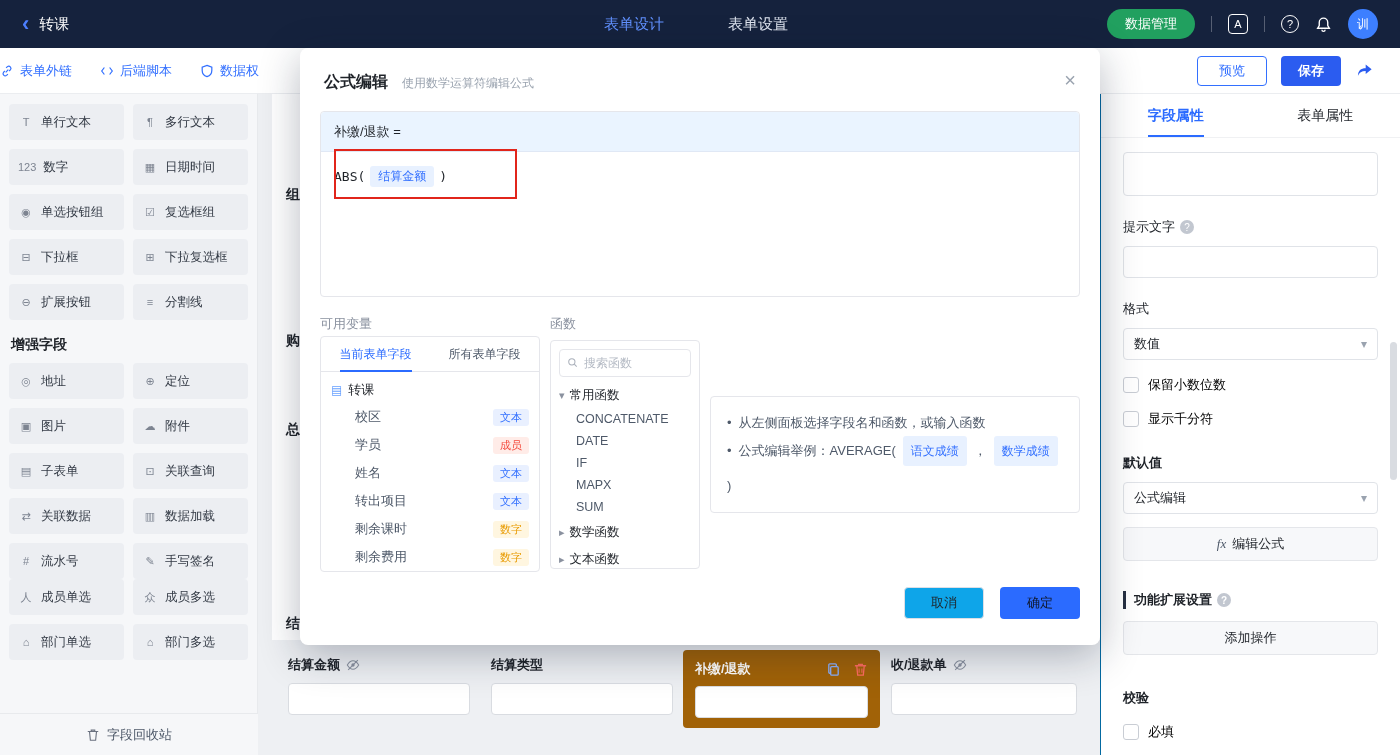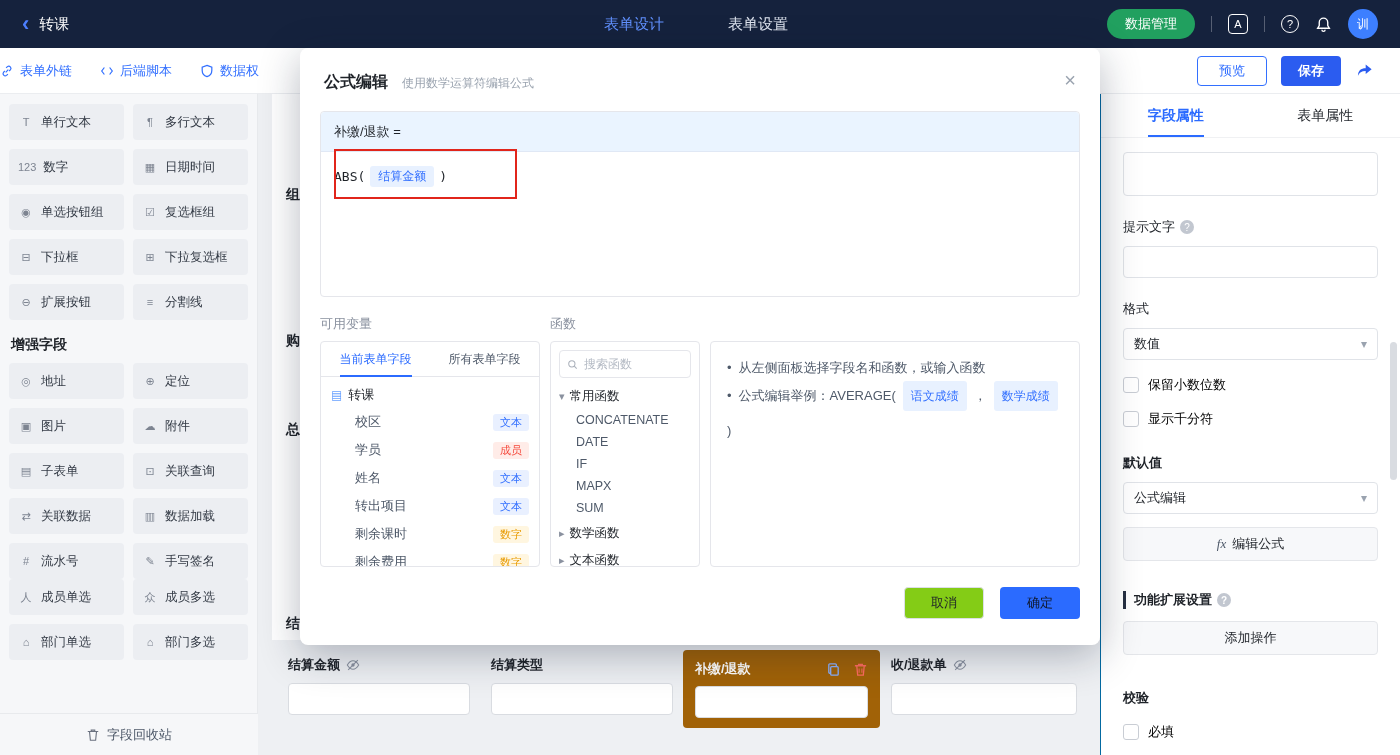--- a/index.html
+++ b/index.html
@@ -105,21 +105,21 @@
   .fhead{height:40px;background:#eaf4ff;border-bottom:1px solid #e0e8f5;border-radius:4px 4px 0 0;
          display:flex;align-items:center;padding:0 13px;font-size:13px;color:#1f2329;}
   .fbody{display:flex;align-items:center;gap:5px;padding:14px 13px;font-size:13px;color:#1f2329;
          font-family:"DejaVu Sans Mono","Liberation Mono",monospace;cursor:text;}
   .chip{background:#e8f1ff;color:#3370ff;border-radius:3px;padding:2px 8px;font-size:12px;
         font-family:"Liberation Sans","DejaVu Sans",sans-serif;}
   .annot{position:absolute;left:13px;top:37px;width:183px;height:50px;border:2px solid #e1251b;
          pointer-events:none;}
   .slabels{display:flex;margin:18px 20px 8px;font-size:13px;color:#8a919f;}
   .slabels .l1{width:230px;}
-  .panels{display:flex;gap:10px;margin:0 20px;height:226px;}
+  .panels{display:flex;gap:10px;margin:0 20px;height:226px;align-items:center;}
   .vpanel{width:220px;border:1px solid #e5e6eb;border-radius:4px;overflow:hidden;background:#fff;}
   .vtabs{display:flex;height:35px;border-bottom:1px solid #e5e6eb;}
   .vtab{flex:1;display:flex;align-items:center;justify-content:center;font-size:12px;color:#4e5969;
         cursor:pointer;position:relative;}
   .vtab.active{color:#2b6bff;}
   .vtab.active::after{content:"";position:absolute;bottom:-1px;left:50%;transform:translateX(-50%);
         width:72px;height:2px;background:#2b6bff;}
   .vroot{display:flex;align-items:center;gap:6px;padding:9px 10px 4px;font-size:13px;color:#1f2329;}
   .vroot .doc{color:#69a1ff;font-size:12px;}
   .vrow{display:flex;align-items:center;justify-content:space-between;padding:5px 10px 5px 34px;
@@ -133,21 +133,21 @@
            gap:6px;padding:0 7px;}
   .fsearch input{border:none;outline:none;width:100%;font-size:12px;color:#1f2329;background:transparent;
            font-family:"Liberation Sans","DejaVu Sans",sans-serif;}
   .fsearch input::placeholder{color:#b4bac4;}
   .fgroup{display:flex;align-items:center;gap:5px;margin-top:10px;font-size:12.5px;color:#1f2329;cursor:pointer;}
   .fgroup .gc{color:#8a919f;font-size:11px;}
   .fitem{padding:8px 0 0 17px;font-size:12.5px;color:#4e5969;cursor:pointer;}
   .tpanel{flex:1;border:1px solid #e5e6eb;border-radius:4px;padding:13px 16px;background:#fff;}
   .tline{display:flex;align-items:center;gap:7px;font-size:13px;color:#4e5969;line-height:26px;flex-wrap:wrap;}
   .mfoot{display:flex;justify-content:flex-end;gap:16px;padding:20px;}
-  .btn-cancel{width:80px;height:32px;border:1px solid #dcdfe6;background:#84cc16;border-radius:4px;
+  .btn-cancel{width:80px;height:32px;border:1px solid #dcdfe6;background:#0ea5e9;border-radius:4px;
               font-size:13px;color:#1f2329;cursor:pointer;}
   .btn-ok{width:80px;height:32px;border:none;background:#2b6bff;border-radius:4px;font-size:13px;
           color:#0f172a;cursor:pointer;}
 </style>
 </head>
 <body>
 
 <header class="topbar">
   <div class="back">
     <span class="back-chev">‹</span>

